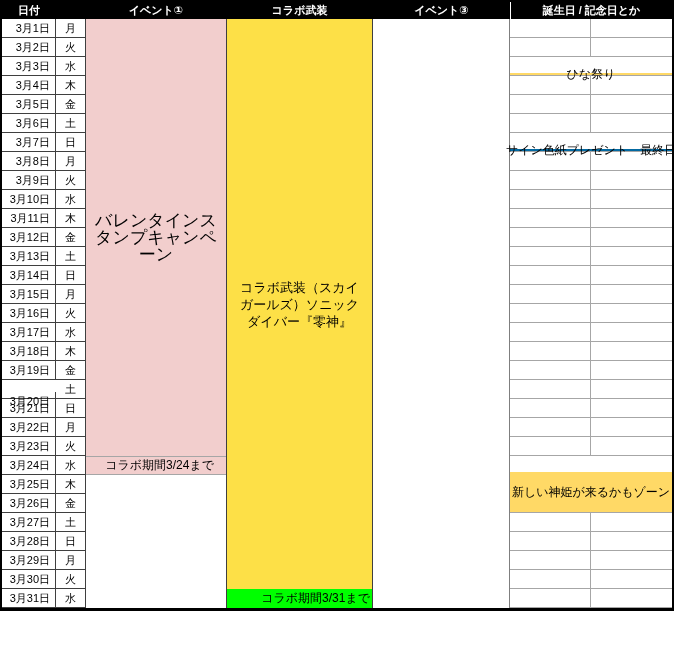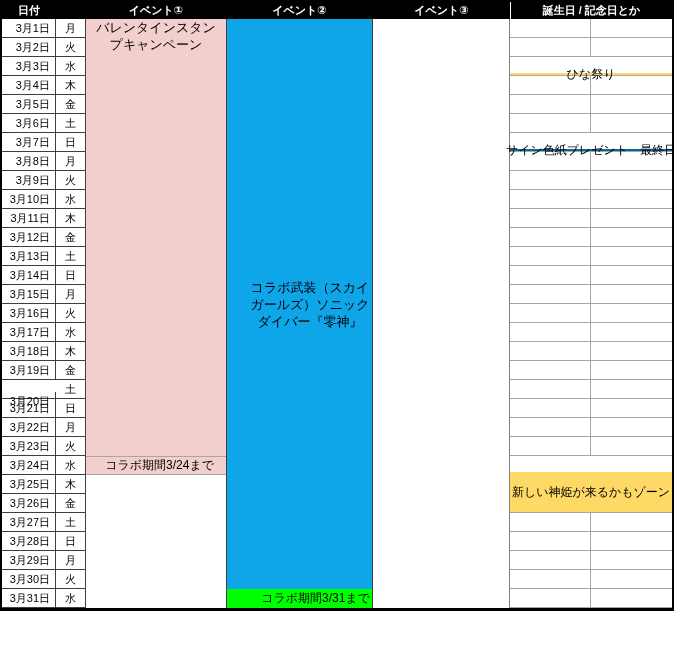--- a/index.html
+++ b/index.html
@@ -7,40 +7,40 @@
   .sheet{width:670px;border:2px solid #000;border-bottom-width:3px;background:#fff;}
   .title-row{height:30px;line-height:30px;font-size:19px;font-weight:bold;padding-left:8px;white-space:nowrap;overflow:hidden;}
   .header-row{display:grid;grid-template-columns:54px 30px 140px 147px 137px 81px 81px;height:17px;background:#000;color:#fff;font-size:11px;font-weight:bold;}
   .header-cell{display:flex;align-items:center;justify-content:center;white-space:nowrap;}
   .hc-birthday{grid-column:6/8;border-left:1px solid #fff;}
   .body-grid{display:grid;grid-template-columns:54px 30px 140px 147px 137px 81px 81px;grid-auto-rows:19px;background:#fff;}
   .c-date{font-size:11px;text-align:right;padding-right:5px;line-height:18px;border-right:1px solid #3f3f3f;border-bottom:1px solid #3f3f3f;box-sizing:border-box;}
   .c-dow{font-size:11px;text-align:center;line-height:18px;border-right:1px solid #3f3f3f;border-bottom:1px solid #3f3f3f;box-sizing:border-box;}
   .c-bd{border-bottom:1px solid #a6a6a6;box-sizing:border-box;}
   .c-bd.left{border-right:1px solid #a6a6a6;}
-  .block-ev1{background:#F2CECD;display:flex;align-items:flex-start;justify-content:center;text-align:center;font-size:13px;line-height:17px;}
+  .block-ev1{background:#F2CECD;display:flex;align-items:center;justify-content:center;text-align:center;font-size:17px;line-height:17px;}
   .block-ev1 .lbl{width:124px;}
   .cell-ev1-note{background:#F2CECD;font-size:12px;text-align:right;line-height:17px;padding-right:12px;border-top:1px solid #a6a6a6;border-bottom:1px solid #a6a6a6;box-sizing:border-box;white-space:nowrap;}
   .block-ev1-blank{background:#fff;}
   .block-ev2{background:#00FF00;display:flex;align-items:center;justify-content:center;text-align:center;font-size:13px;line-height:17px;border-left:1px solid #3f3f3f;border-right:1px solid #3f3f3f;box-sizing:border-box;}
   .block-ev2 .lbl{width:124px;}
   .cell-ev2-note{background:#00FF00;font-size:12px;text-align:right;line-height:18px;padding-right:2px;border-left:1px solid #3f3f3f;border-right:1px solid #3f3f3f;box-sizing:border-box;white-space:nowrap;}
   .block-ev3{background:#fff;border-right:1px solid #7f7f7f;box-sizing:border-box;}
   .block-bday{background:#FFD966;display:flex;align-items:center;justify-content:center;text-align:center;font-size:12px;border-bottom:1px solid #a6a6a6;box-sizing:border-box;white-space:nowrap;margin-top:16px;}
 </style>
 </head>
 <body>
 
 <div class="sheet">
 
   <div class="header-row">
     <div class="header-cell">日付</div>
     <div class="header-cell"></div>
     <div class="header-cell">イベント①</div>
-    <div class="header-cell">イベント②</div>
+    <div class="header-cell">コラボ武装</div>
     <div class="header-cell">イベント③</div>
     <div class="header-cell hc-birthday">誕生日 / 記念日とか</div>
   </div>
 
   <div class="body-grid">
       <div class="c-date" style="grid-area: 1 / 1 / 2 / 2;">3月1日</div>
       <div class="c-dow" style="grid-area: 1 / 2 / 2 / 3;">月</div>
       <div class="c-bd left" style="grid-area: 1 / 6 / 2 / 7;"></div>
       <div class="c-bd" style="grid-area: 1 / 7 / 2 / 8;"></div>
       <div class="c-date" style="grid-area: 2 / 1 / 3 / 2;">3月2日</div>
@@ -151,21 +151,21 @@
       <div class="c-bd" style="grid-area: 30 / 7 / 31 / 8;"></div>
       <div class="c-date" style="grid-area: 31 / 1 / 32 / 2;">3月31日</div>
       <div class="c-dow" style="grid-area: 31 / 2 / 32 / 3;">水</div>
       <div class="c-bd left" style="grid-area: 31 / 6 / 32 / 7;"></div>
       <div class="c-bd" style="grid-area: 31 / 7 / 32 / 8;"></div>
       <div class="block-ev1" style="grid-area: 1 / 3 / 24 / 4; background: rgb(242, 206, 205);">
         <div class="lbl">バレンタインスタンプキャンペーン</div>
       </div>
       <div class="cell-ev1-note" style="grid-area: 24 / 3 / 25 / 4; background: rgb(242, 206, 205);">コラボ期間3/24まで</div>
       <div class="block-ev1-blank" style="grid-area: 25 / 3 / 32 / 4;"></div>
-      <div class="block-ev2" style="grid-area: 1 / 4 / 31 / 5; background: #0ea5e9; justify-content: flex-end;">
+      <div class="block-ev2" style="grid-area: 1 / 4 / 31 / 5; background: #fde047;">
         <div class="lbl">コラボ武装（スカイガールズ）ソニックダイバー『零神』</div>
       </div>
       <div class="cell-ev2-note" style="grid-area: 31 / 4 / 32 / 5; background: rgb(0, 255, 0);">コラボ期間3/31まで</div>
       <div class="block-ev3" style="grid-area: 1 / 5 / 32 / 6;"></div>
       <div class="block-bday" style="grid-area: 3 / 6 / 4 / 8; background: rgb(255, 217, 102);">ひな祭り</div>
       <div class="block-bday" style="grid-area: 7 / 6 / 8 / 8; background: #0369a1;">サイン色紙プレゼント　最終日</div>
       <div class="block-bday" style="grid-area: 24 / 6 / 27 / 8; background: rgb(255, 217, 102);">新しい神姫が来るかもゾーン</div>
     </div>
 </div>
 

